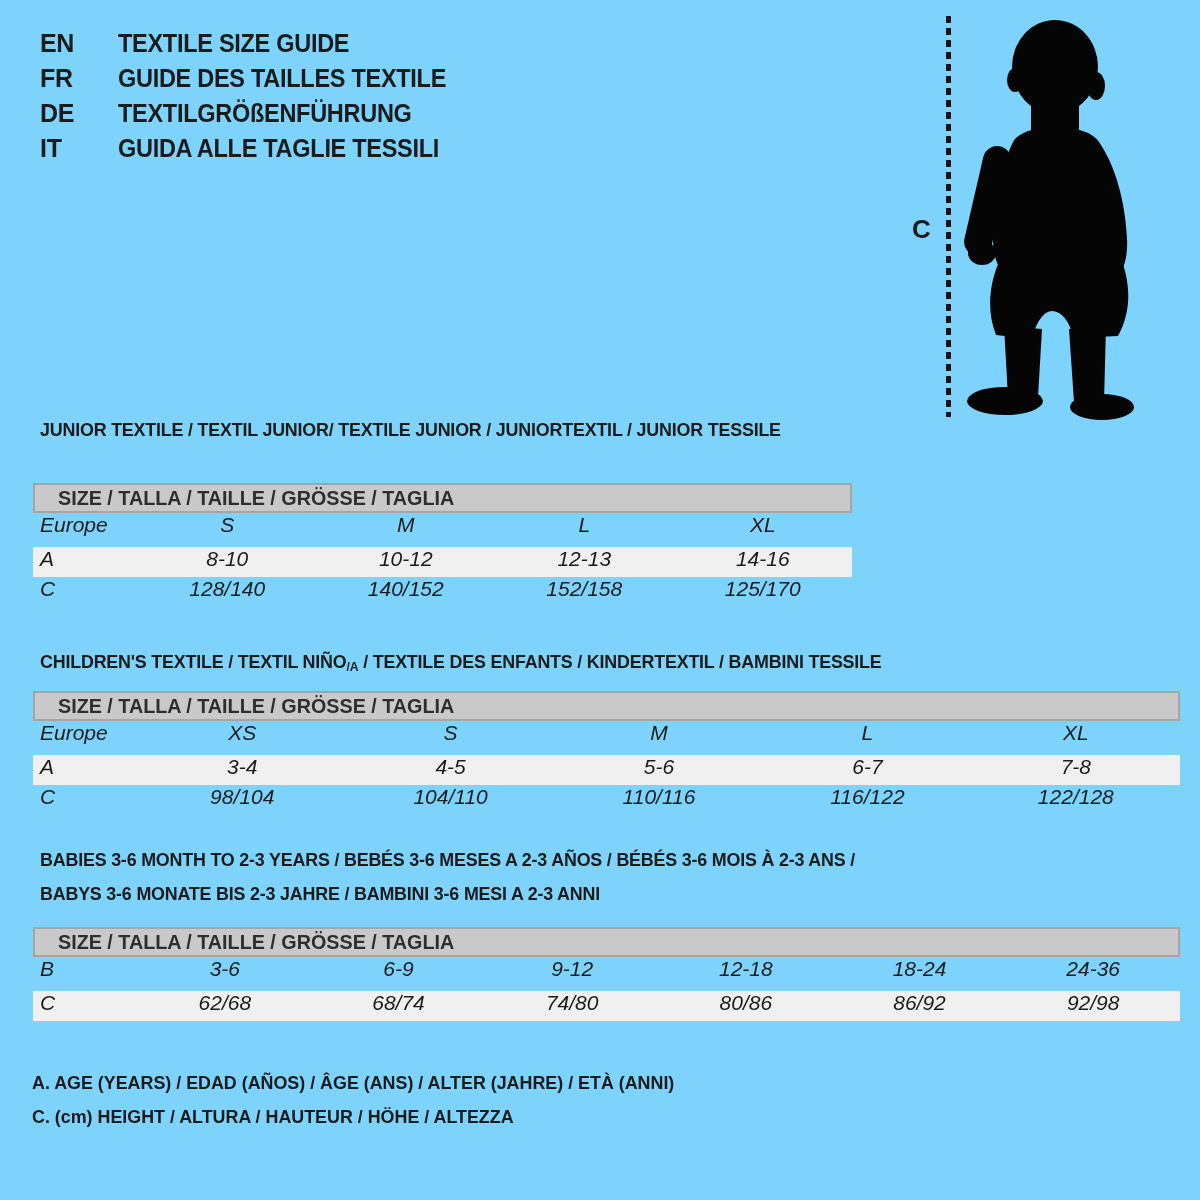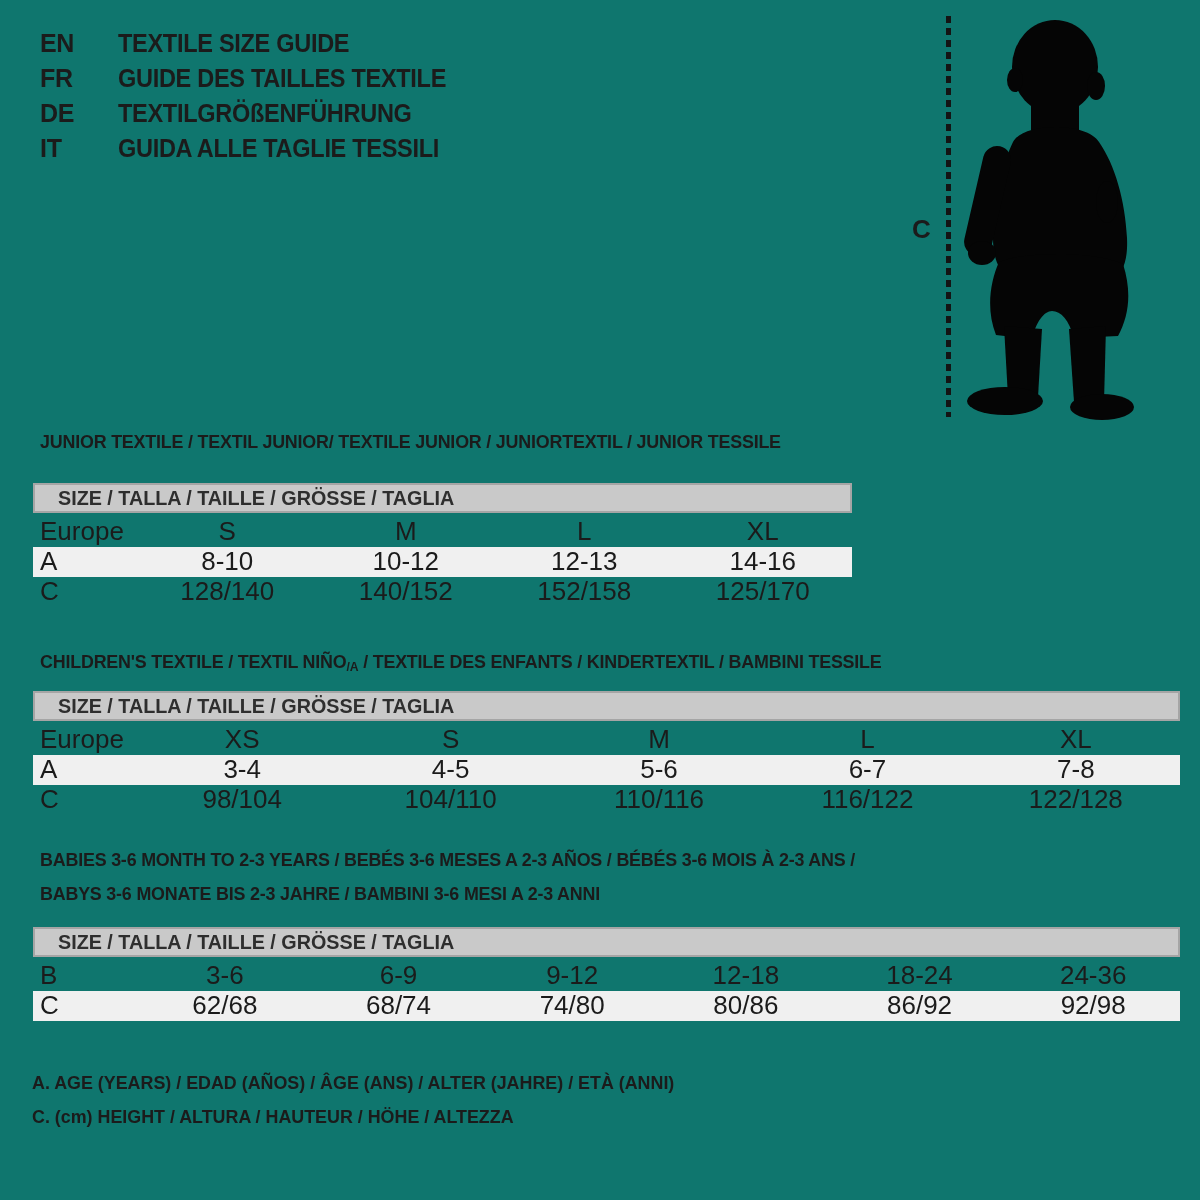--- a/index.html
+++ b/index.html
@@ -1,17 +1,17 @@
 <!DOCTYPE html>
 <html><head>
 <meta charset="utf-8">
 <style>
   html,body { margin:0; padding:0; background:#ffffff; }
   .canvas {
-    position:relative; width:1200px; height:1200px; background:#0f766e;
+    position:relative; width:1200px; height:1200px; background:#7dd3fc;
     font-family:"Liberation Sans", sans-serif; color:#1b1b1b; overflow:hidden;
   }
   .cond { display:inline-block; transform:scaleX(0.94); transform-origin:0 50%; white-space:nowrap; }
 
   
   .lang-block { position:absolute; left:40px; top:26px; }
   .lang-row { display:flex; line-height:35px; font-size:25px; font-weight:700; letter-spacing:-0.3px; }
   .lang-code { width:78px; flex:0 0 78px; }
 
   
@@ -24,21 +24,21 @@
 
   
   .section-title { position:absolute; left:40px; font-size:19px; font-weight:700; letter-spacing:-0.2px; white-space:nowrap; line-height:22px; }
   .title-sub { font-size:13px; position:relative; top:3px; font-weight:700; }
   .size-table { position:absolute; left:33px; }
   .size-header {
     height:30px; background:#c9c9c9; border:2px solid #a5a5a5; box-sizing:border-box;
     display:flex; align-items:center; padding-left:23px;
     font-size:21px; font-weight:700; color:#2e2e2e;
   }
-  .trow { display:flex; align-items:flex-end; font-size:26px; height:30px; }
+  .trow { display:flex; align-items:flex-start; font-size:21px; height:30px;font-style:italic; }
   .trow.tall { height:34px; }
   .trow .label { flex:0 0 105px; padding-left:7px; box-sizing:border-box; }
   .trow .cell { flex:1; text-align:center; }
   .shaded { background:#f0f0f0; }
 
   
   .notes { position:absolute; left:32px; top:1066px; font-size:19px; font-weight:700; line-height:34px; }
 </style>
 </head>
 <body>
@@ -77,21 +77,21 @@
       <ellipse cx="27" cy="243" rx="14" ry="12"></ellipse>
       <ellipse cx="152" cy="192" rx="11" ry="21"></ellipse>
       <path d="M44,252 C70,241 140,241 168,254 C177,282 174,306 163,326 L119,328 C114,310 106,301 97,301 C89,301 81,312 77,329 L41,325 C31,300 35,272 44,252 Z"></path>
       <path d="M49,316 L87,319 L83,387 L53,387 Z"></path>
       <path d="M114,319 L151,316 L149,392 L119,392 Z"></path>
       <ellipse cx="50" cy="391" rx="38" ry="14"></ellipse>
       <ellipse cx="147" cy="397" rx="32" ry="13"></ellipse>
     </g>
   </svg>
 
-  <div class="section-title" style="top:431px;">
+  <div class="section-title" style="top:419px;">
     <span class="cond">JUNIOR TEXTILE / TEXTIL JUNIOR/ TEXTILE JUNIOR / JUNIORTEXTIL / JUNIOR TESSILE</span>
   </div>
   <div class="size-table" style="top:483px; width:819px;">
     <div class="size-header">
       <span class="cond">SIZE / TALLA / TAILLE / GRÖSSE / TAGLIA</span>
     </div>
     <div class="trow tall">
       <div class="label">Europe</div>
       <div class="cell">S</div>
       <div class="cell">M</div>

